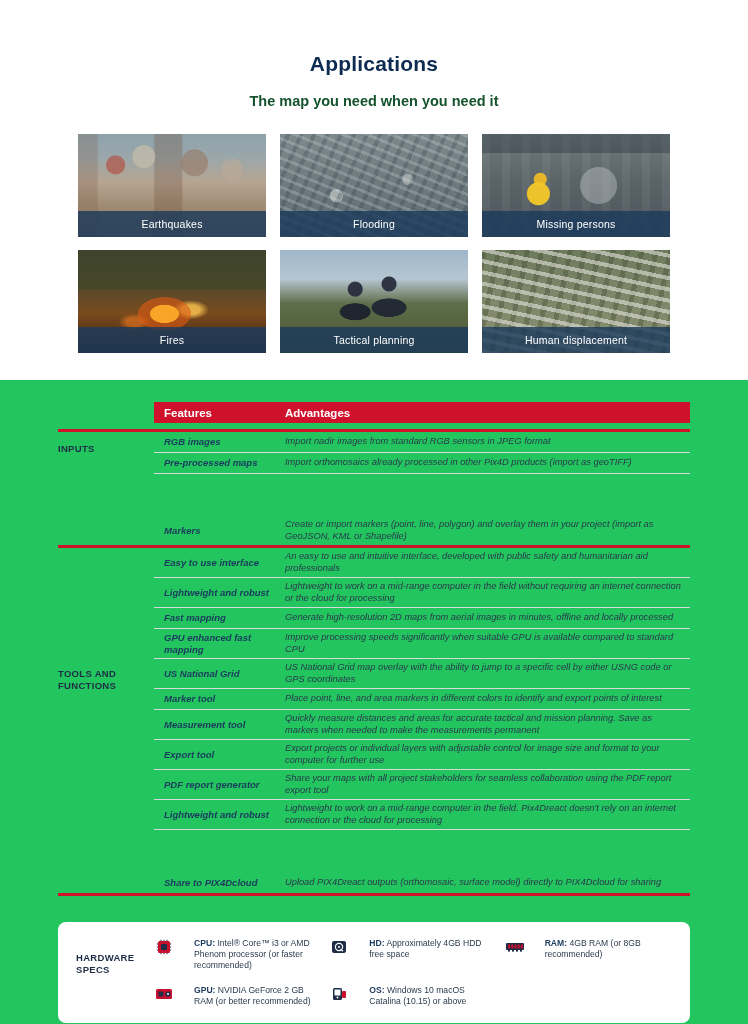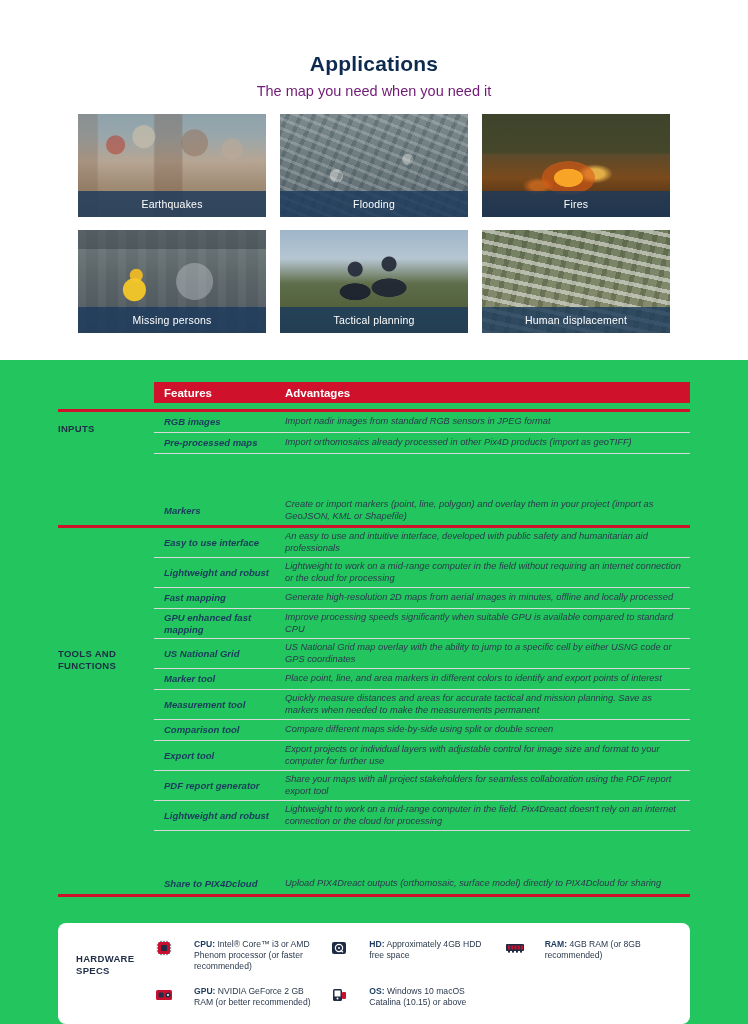--- a/index.html
+++ b/index.html
@@ -20,29 +20,29 @@
     text-align: center;
   }
   .header h1 {
     margin: 0;
     font-size: 21px;
     font-weight: bold;
     color: #0d2a50;
     letter-spacing: .2px;
   }
   .header .subtitle {
-    margin-top: 7px;
+    margin-top: 17px;
     font-size: 14.5px;
-    color: #701a75;
-    font-weight: 400;
+    color: #14532d;
+    font-weight: 700;
   }
 
   
   .cards {
-    margin: 15px auto 0 auto;
+    margin: 25px auto 0 auto;
     width: 592px;
     display: grid;
     grid-template-columns: repeat(3, 188px);
     grid-column-gap: 14px;
     grid-row-gap: 13px;
   }
   .card {
     position: relative;
     height: 103px;
     overflow: hidden;
@@ -277,27 +277,27 @@
     <div class="photo ph-earthquake"></div>
     <div class="caption">Earthquakes</div>
   </div>
 
   <div class="card">
     <div class="photo ph-flooding"></div>
     <div class="caption">Flooding</div>
   </div>
 
   <div class="card">
+    <div class="photo ph-missing"></div>
+    <div class="caption">Missing persons</div>
+  </div>
+
+  <div class="card">
     <div class="photo ph-fires"></div>
     <div class="caption">Fires</div>
-  </div>
-
-  <div class="card">
-    <div class="photo ph-missing"></div>
-    <div class="caption">Missing persons</div>
   </div>
 
   <div class="card">
     <div class="photo ph-tactical"></div>
     <div class="caption">Tactical planning</div>
   </div>
 
   <div class="card">
     <div class="photo ph-displacement"></div>
     <div class="caption">Human displacement</div>
@@ -357,24 +357,20 @@
           <div class="f">US National Grid</div>
           <div class="a">US National Grid map overlay with the ability to jump to a specific cell by either USNG code or GPS coordinates</div>
         </div>
         <div class="trow">
           <div class="f">Marker tool</div>
           <div class="a">Place point, line, and area markers in different colors to identify and export points of interest</div>
         </div>
         <div class="trow">
           <div class="f">Measurement tool</div>
           <div class="a">Quickly measure distances and areas for accurate tactical and mission planning. Save as markers when needed to make the measurements permanent</div>
-        </div>
-        <div class="trow">
-          <div class="f">Comparison tool</div>
-          <div class="a">Compare different maps side-by-side using split or double screen</div>
         </div>
         <div class="trow">
           <div class="f">Export tool</div>
           <div class="a">Export projects or individual layers with adjustable control for image size and format to your computer for further use</div>
         </div>
         <div class="trow">
           <div class="f">PDF report generator</div>
           <div class="a">Share your maps with all project stakeholders for seamless collaboration using the PDF report export tool</div>
         </div>
         <div class="trow">

